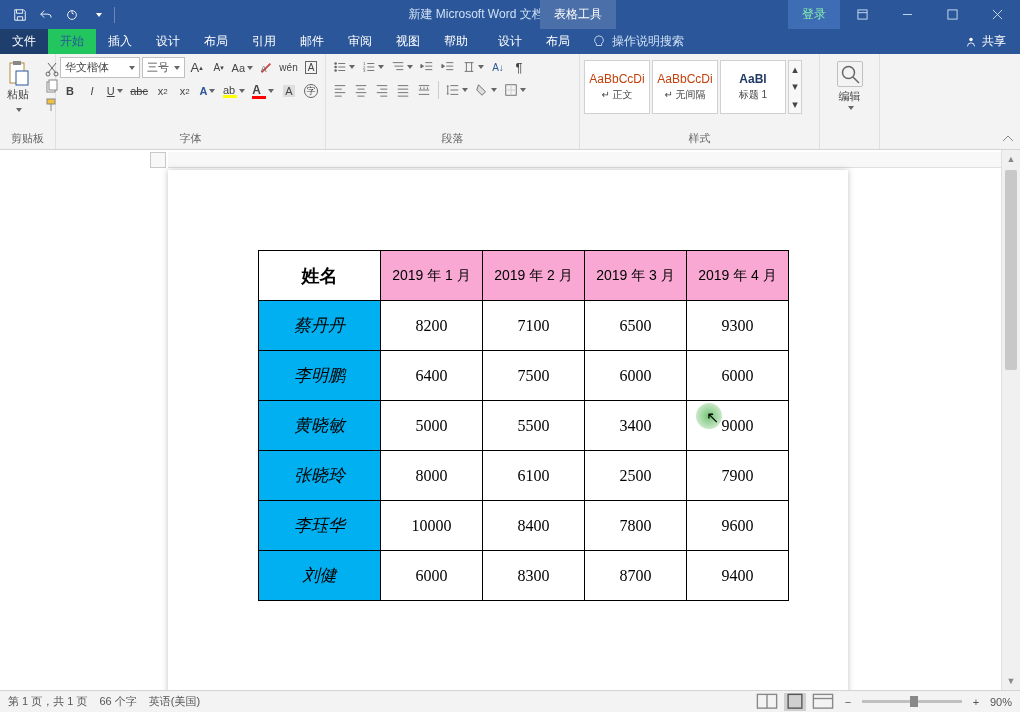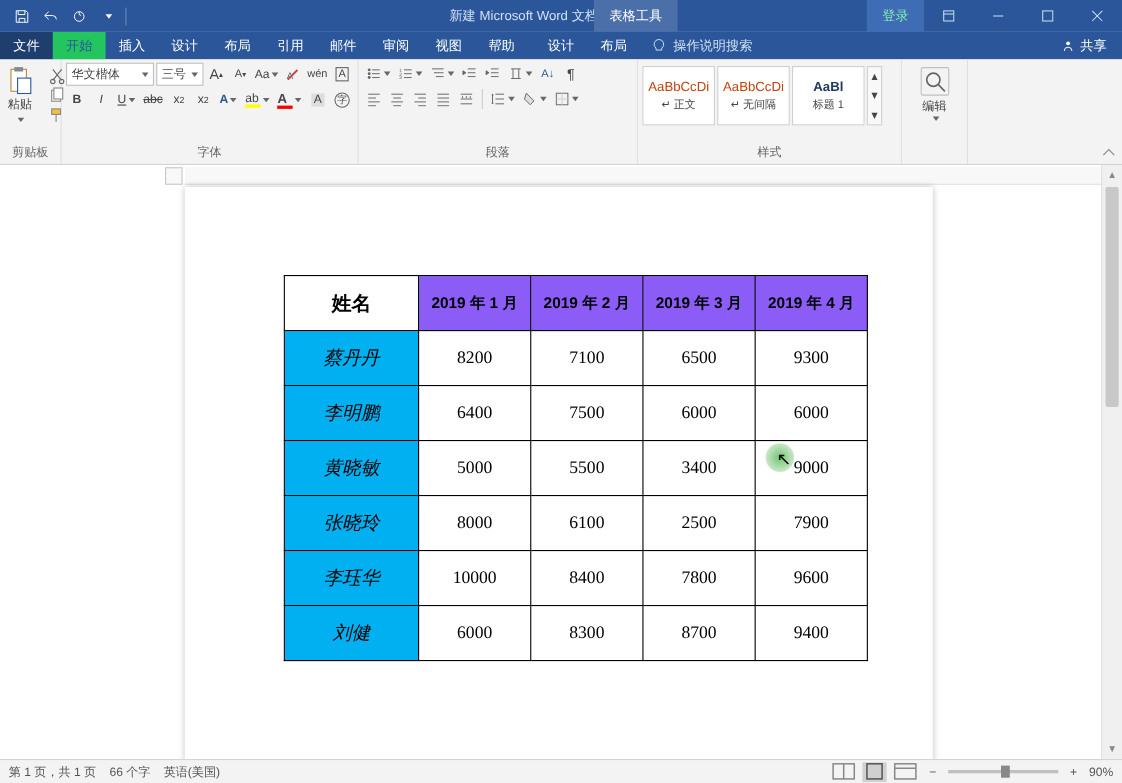--- a/index.html
+++ b/index.html
@@ -68,21 +68,21 @@
 
 .doc-area { position: absolute; top: 150px; left: 0; right: 19px; bottom: 22px; background: #fff; overflow: hidden; }
 .page { position: absolute; left: 168px; top: 20px; width: 680px; height: 900px; background: #fff; box-shadow: 0 0 6px rgba(0,0,0,0.25); }
 .ruler-h { position:absolute; left:168px; right:0; top:2px; height:16px; background:#f8f8f8; border-bottom:1px solid #e0e0e0;}
 .ruler-tab { position:absolute; left:150px; top:2px; width:16px; height:16px; background:#f8f8f8; border:1px solid #c8c8c8;}
 
 
 .word-table { position: absolute; left: 90px; top: 80px; border-collapse: collapse; }
 .word-table td, .word-table th { border: 1.5px solid #000; text-align: center; vertical-align: middle; font-size: 15px; }
 .word-table th.name { width: 122px; height: 50px; font-size: 18px; font-weight: bold; background:#fff;}
-.word-table th.month { width: 102px; height: 50px; background: #8b5cf6; font-weight: bold; font-size: 14px;}
+.word-table th.month { width: 102px; height: 50px; background: #f9a8d4; font-weight: normal; font-size: 14px;}
 .word-table td.pname { width: 122px; height: 50px; background: #00b0f0; font-style: italic; font-family: "KaiTi","STKaiti",serif; font-size:17px;}
 .word-table td.val { width: 102px; height: 50px; font-family: "Times New Roman", serif; font-size:16px;}
 
 
 .cursor-dot { position:absolute; width:26px; height:26px; border-radius:50%; background: radial-gradient(circle, rgba(80,180,80,0.8), rgba(80,180,80,0.1)); pointer-events:none;}
 .cursor-arrow { position:absolute; font-size:16px; color:#000; pointer-events:none; }
 
 
 .vscroll { position:absolute; right:0; top:150px; bottom:22px; width:19px; background:#f0f0f0; border-left:1px solid #e0e0e0;}
 .vscroll .arr { height:18px; display:flex;align-items:center;justify-content:center; color:#888; font-size:9px;}

